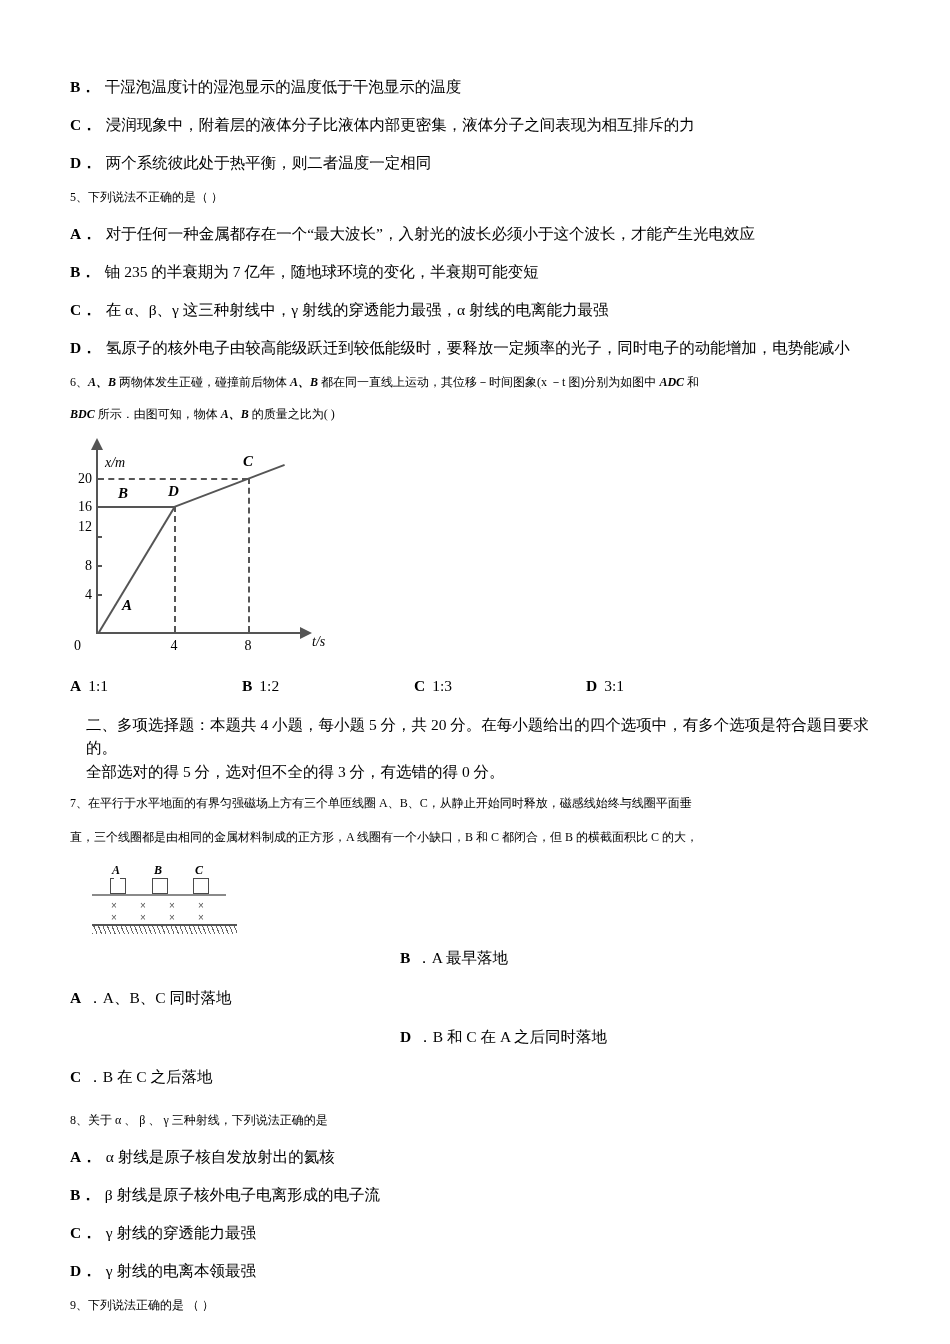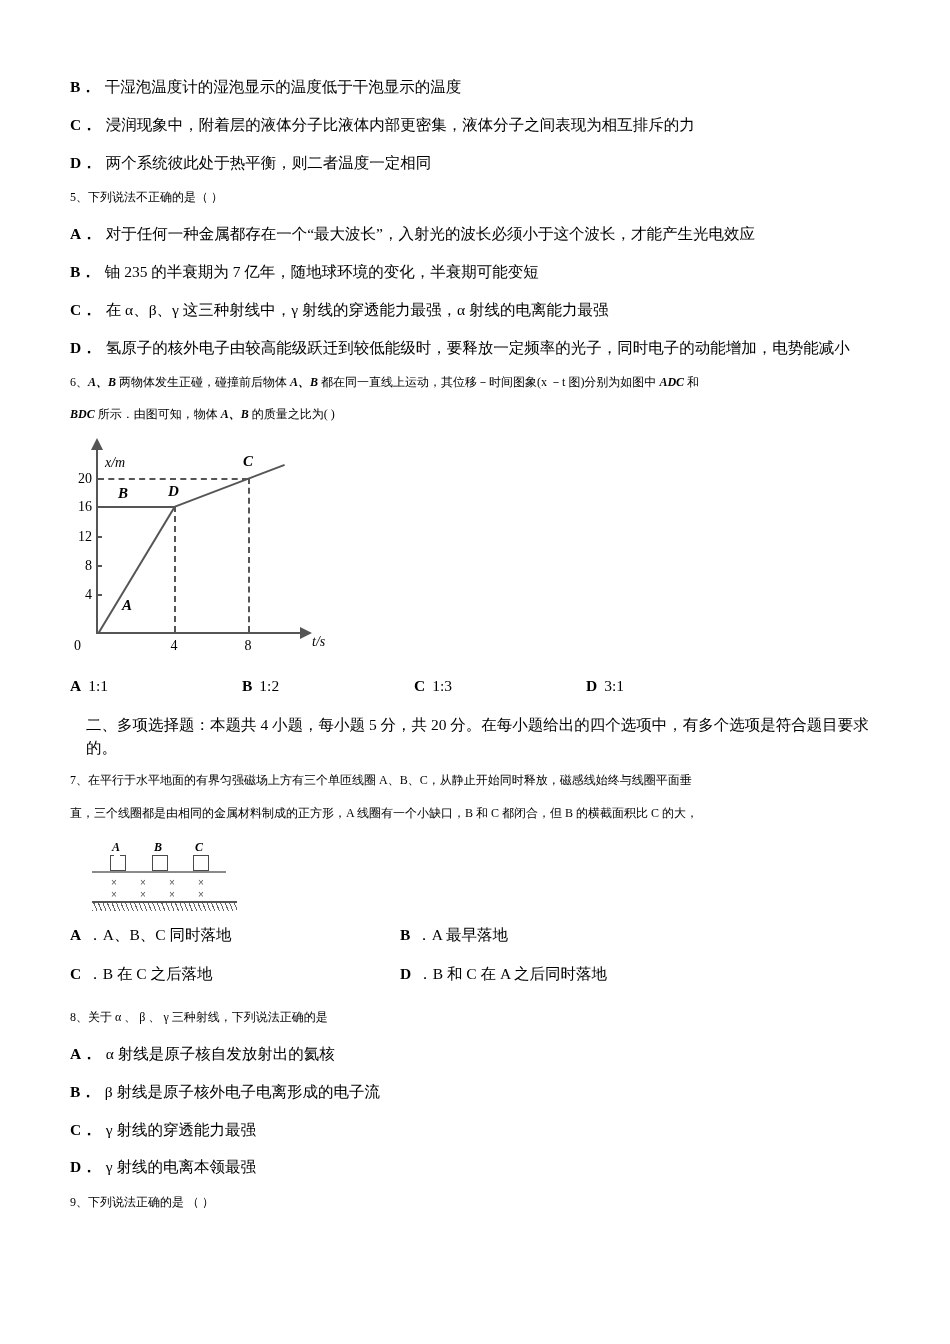--- a/index.html
+++ b/index.html
@@ -70,21 +70,21 @@
 
   
   .two-col {
     display: flex;
     font-size: 15.5px;
     margin: 0 0 18px 0;
   }
   .two-col .col {
     white-space: nowrap;
   }
-  .two-col .colL { width: 330px; }
+  .two-col .colL { width: 330px; margin-top: 40px; }
   .two-col .lab { font-weight: bold; margin-right: 6px; }
 
   
   .section-head {
     font-size: 15.5px;
     line-height: 1.5;
     margin: 0 0 14px 16px;
   }
   .section-head .l2 { display: block; }
 
@@ -294,21 +294,21 @@
     <div class="axis-h"></div>
     <div class="axis-h-head"></div>
 
     <div class="ylabel">x/m</div>
     <div class="xlabel">t/s</div>
 
     <div class="ytick" style="top:33px;">20</div>
     <div class="ytick-mark" style="top:40px;"></div>
     <div class="ytick" style="top:61px;text-align:right;">16</div>
     <div class="ytick-mark" style="top:68px;"></div>
-    <div class="ytick" style="top:91px;">12</div>
+    <div class="ytick" style="top:81px;">12</div>
     <div class="ytick-mark" style="top:98px;"></div>
     <div class="ytick" style="top:120px;">8</div>
     <div class="ytick-mark" style="top:127px;"></div>
     <div class="ytick" style="top:149px;">4</div>
     <div class="ytick-mark" style="top:156px;"></div>
 
     <div class="origin">0</div>
     <div class="xtick" style="left:76px;">4</div>
     <div class="xtick" style="left:150px;">8</div>
 
@@ -338,20 +338,21 @@
     <div class="cell w3">
       <span class="lab">C</span><span>1:3</span>
     </div>
     <div class="cell">
       <span class="lab">D</span><span>3:1</span>
     </div>
   </div>
 
   <div class="section-head">
     <span>二、多项选择题：本题共 4 小题，每小题 5 分，共 20 分。在每小题给出的四个选项中，有多个选项是符合题目要求的。</span>
+    <span class="l2">全部选对的得 5 分，选对但不全的得 3 分，有选错的得 0 分。</span>
   </div>
 
   <div class="qline">7、在平行于水平地面的有界匀强磁场上方有三个单匝线圈 A、B、C，从静止开始同时释放，磁感线始终与线圈平面垂</div>
   <div class="qline">直，三个线圈都是由相同的金属材料制成的正方形，A 线圈有一个小缺口，B 和 C 都闭合，但 B 的横截面积比 C 的大，</div>
 
   <div class="fig-coils">
     <div class="coil-lab" style="left:20px;">A</div>
     <div class="coil gap" style="left:18px;"></div>
 
     <div class="coil-lab" style="left:62px;">B</div>

